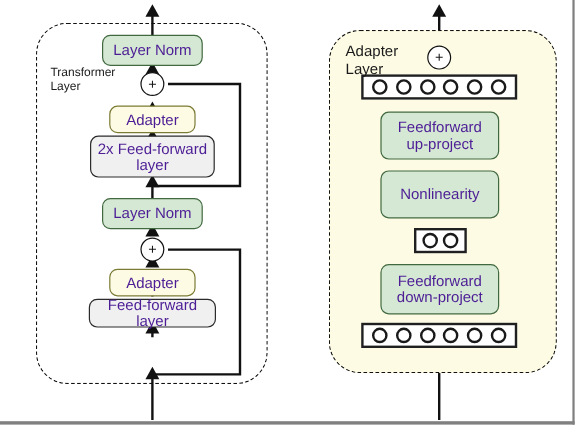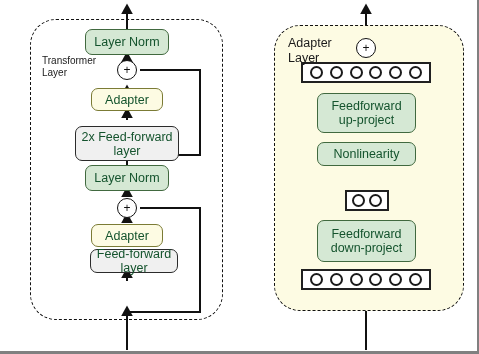--- a/index.html
+++ b/index.html
@@ -20,21 +20,21 @@
   #svgroot{position:absolute;top:0;left:0;width:479px;height:354px;}
 
   .node{
     position:absolute;
     box-sizing:border-box;
     display:flex;
     align-items:center;
     justify-content:center;
     text-align:center;
     line-height:1.12;
-    color:#14532d;
+    color:#4c1d95;
     white-space:pre-line;
     z-index:4;
   }
   .green{
     background:#d5e8d4;
     border:1px solid #41693f;
     border-radius:7px;
   }
   .yellow{
     background:#fdfbe3;
@@ -153,30 +153,30 @@
 
   <div class="grouplabel" style="left:42px;top:55px;font-size:10px;">Transformer
 Layer</div>
 
   <div class="node green" style="left:85px;top:29px;width:84px;height:26px;font-size:12.5px;">Layer Norm</div>
 
   <div class="plus" style="left:117px;top:60px;">+</div>
 
   <div class="node yellow" style="left:91px;top:88px;width:72px;height:23px;font-size:12.5px;">Adapter</div>
 
-  <div class="node gray" style="left:75px;top:126px;width:104px;height:35px;font-size:12.5px;">2x Feed-forward
+  <div class="node gray" style="left:75px;top:113px;width:104px;height:35px;font-size:12.5px;">2x Feed-forward
 layer</div>
 
   <div class="node green" style="left:85px;top:165px;width:84px;height:26px;font-size:12.5px;">Layer Norm</div>
 
   <div class="plus" style="left:117px;top:198px;">+</div>
 
   <div class="node yellow" style="left:91px;top:224px;width:72px;height:23px;font-size:12.5px;">Adapter</div>
 
-  <div class="node gray" style="left:74px;top:249px;width:88px;height:24px;font-size:12.5px;margin-left:16px;">Feed-forward layer</div>
+  <div class="node gray" style="left:74px;top:249px;width:106px;height:24px;font-size:12.5px;">Feed-forward layer</div>
 
 
   <div class="dashbox cream" style="left:274px;top:25px;width:190px;height:286px;"></div>
 
   <div class="grouplabel" style="left:288px;top:36px;font-size:12.5px;">Adapter
 Layer</div>
 
   <div class="plus" style="left:356px;top:38px;">+</div>
 
   <div class="cellbox" style="left:301px;top:62px;width:130px;height:21px;">
@@ -184,21 +184,21 @@
     <span class="dot"></span>
     <span class="dot"></span>
     <span class="dot"></span>
     <span class="dot"></span>
     <span class="dot"></span>
   </div>
 
   <div class="node green" style="left:317px;top:93px;width:99px;height:40px;font-size:12.5px;">Feedforward
 up-project</div>
 
-  <div class="node green" style="left:317px;top:142px;width:99px;height:24px;font-size:12.5px;">Nonlinearity</div>
+  <div class="node green" style="left:317px;top:142px;width:99px;height:40px;font-size:12.5px;">Nonlinearity</div>
 
   <div class="cellbox" style="left:345px;top:190px;width:44px;height:21px;">
     <span class="dot"></span>
     <span class="dot"></span>
   </div>
 
   <div class="node green" style="left:317px;top:220px;width:99px;height:42px;font-size:12.5px;">Feedforward
 down-project</div>
 
   <div class="cellbox" style="left:301px;top:269px;width:130px;height:21px;">

